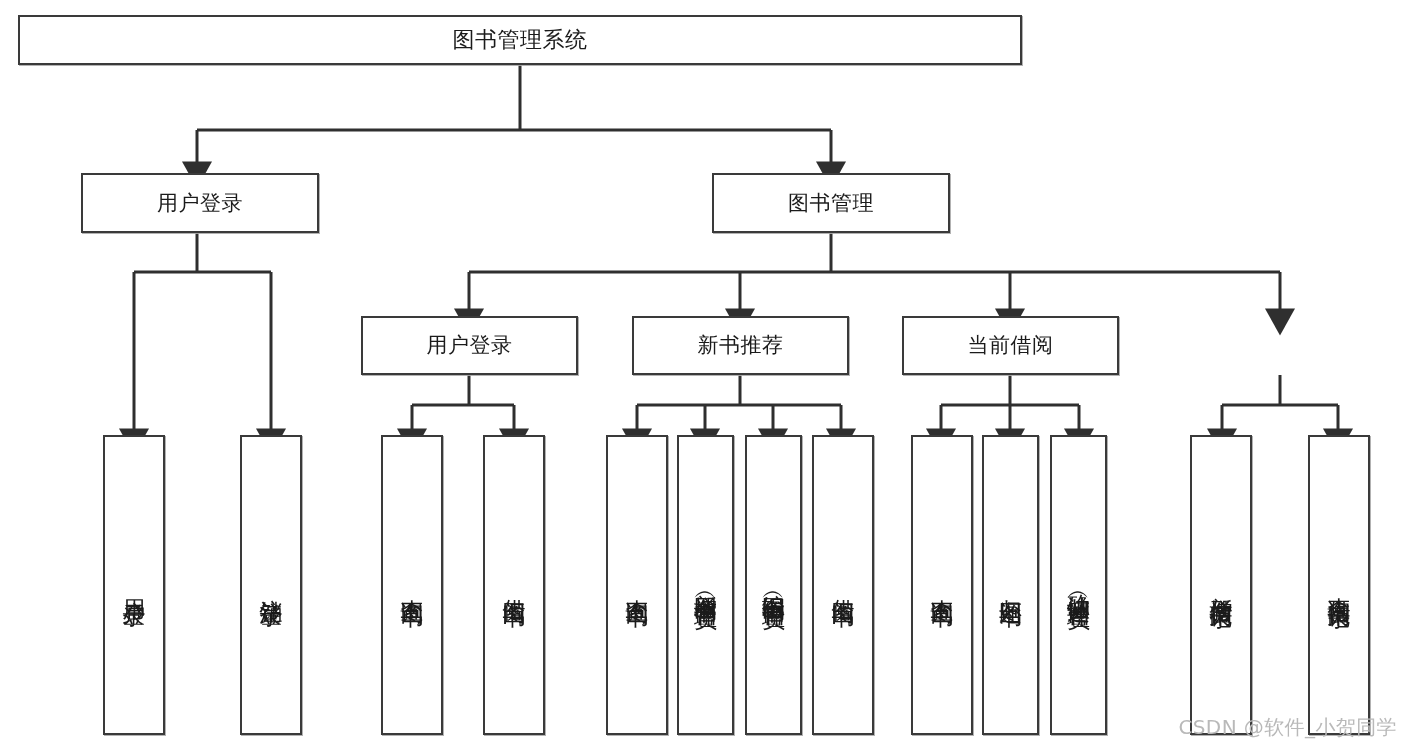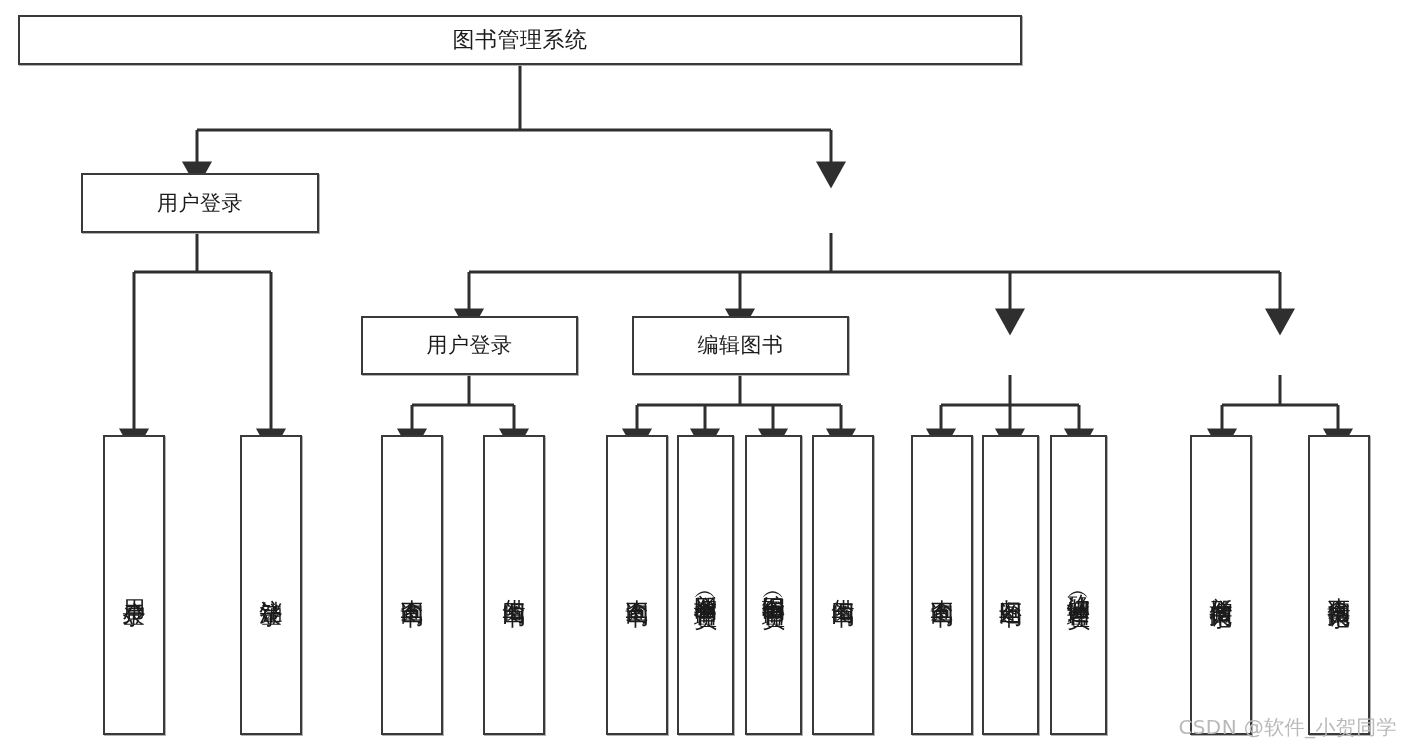--- a/index.html
+++ b/index.html
@@ -131,29 +131,35 @@
   </svg>
 
   <div class="node horiz root" style="left:18px; top:15px; width:1004px; height:50px;">
     <span class="label">图书管理系统</span>
   </div>
 
   <div class="node horiz" style="left:81px; top:173px; width:238px; height:60px;">
     <span class="label">用户登录</span>
   </div>
 
+  <div class="node horiz" style="left:712px; top:173px; width:238px; height:60px;">
+    <span class="label">图书管理</span>
+  </div>
 
   <div class="node horiz" style="left:361px; top:316px; width:217px; height:59px;">
     <span class="label">用户登录</span>
   </div>
 
   <div class="node horiz" style="left:632px; top:316px; width:217px; height:59px;">
-    <span class="label">编辑图书</span>
-  </div>
-
+    <span class="label">新书推荐</span>
+  </div>
+
+  <div class="node horiz" style="left:902px; top:316px; width:217px; height:59px;">
+    <span class="label">当前借阅</span>
+  </div>
 
 
   <div class="node vert" style="left:103px; top:435px; width:62px; height:300px;">
     <span class="label">用户登录</span>
   </div>
 
   <div class="node vert" style="left:240px; top:435px; width:62px; height:300px;">
     <span class="label">注销登录</span>
   </div>
 

